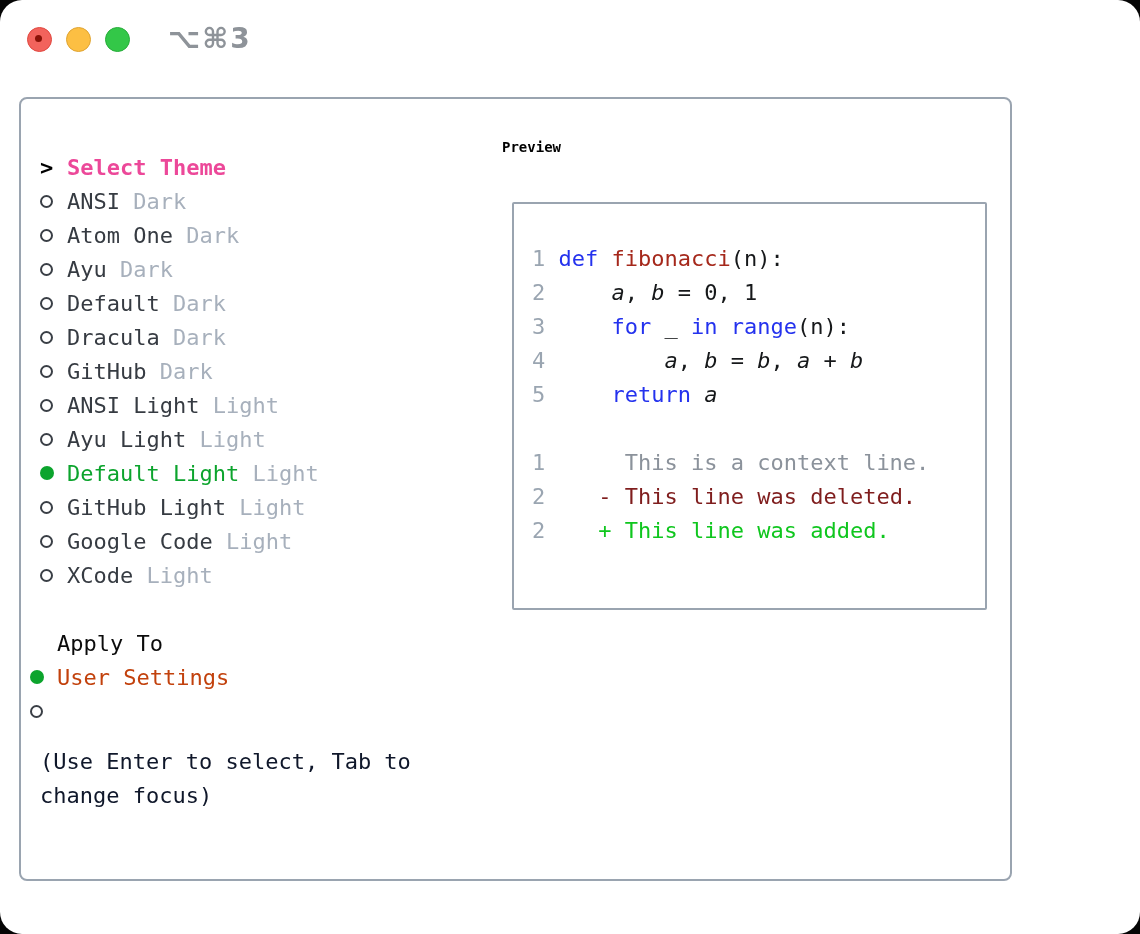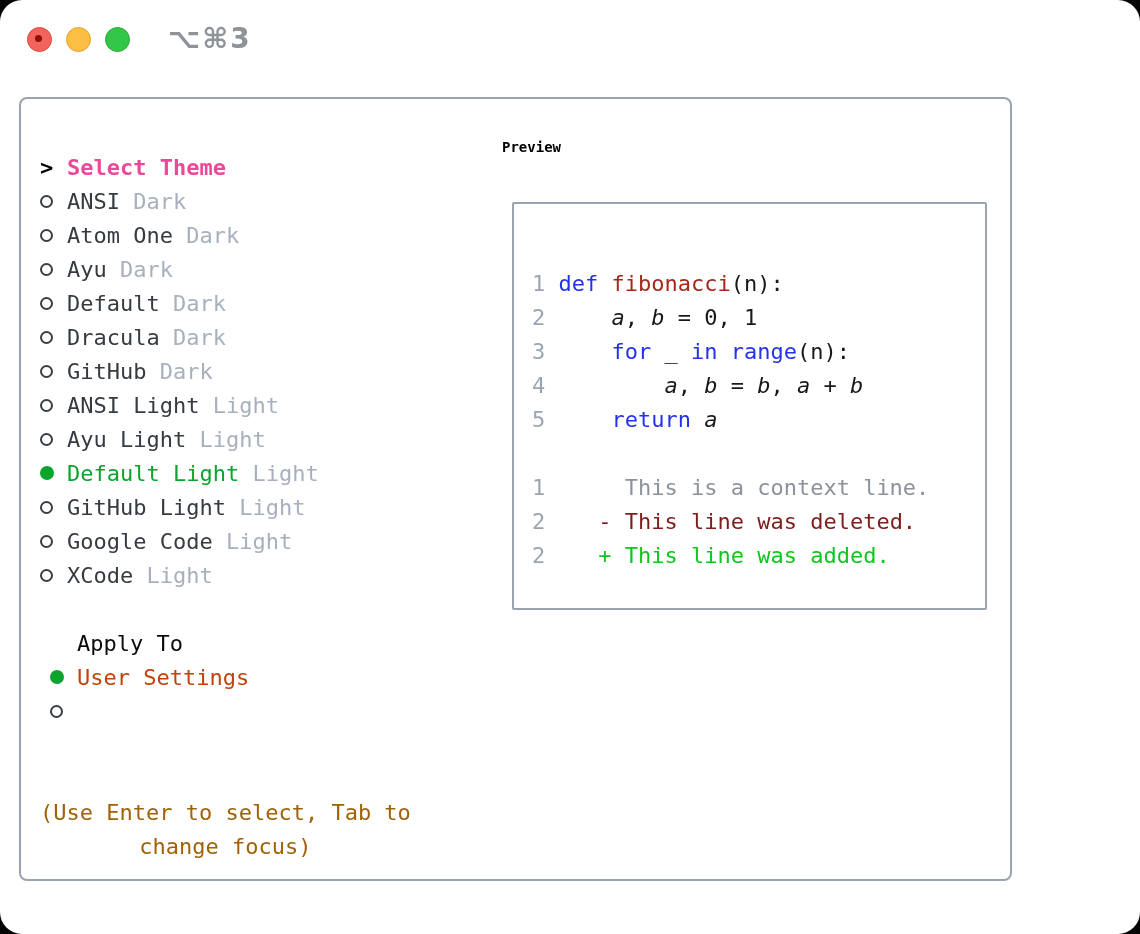--- a/index.html
+++ b/index.html
@@ -37,34 +37,34 @@
   .marker-cell{width:27px;flex:0 0 27px;display:flex;align-items:center;}
   .caret{font-weight:bold;color:#000;}
   .radio{width:13px;height:13px;border-radius:50%;box-sizing:border-box;
          border:2px solid #3a3f46;background:transparent;}
   .radio.on{border:none;background:#0ca42d;width:14px;height:14px;}
   .theme-list{position:absolute;left:19px;top:51px;}
   .head-label{font-weight:bold;color:#ec4899;}
   .theme-name{color:#363b42;}
   .theme-name.sel{color:#0ca42d;}
   .theme-tag{color:#a7b0bc;}
-  .apply-block{position:absolute;left:29px;top:527px;}
+  .apply-block{position:absolute;left:9px;top:527px;}
   .apply-label{color:#0b0b0b;}
   .option-name{color:#363b42;}
   .option-name.sel{color:#c2410c;}
-  .help{position:absolute;left:19px;top:697px;color:#a16207;font-size:22px;line-height:34px;white-space:pre;text-align:center;}
+  .help{position:absolute;left:19px;top:646px;color:#0f172a;font-size:22px;line-height:34px;white-space:pre;}
   
   .preview-title{
     position:absolute;left:481px;top:40px;
     font-size:14px;font-weight:bold;color:#000;
   }
   .preview-box{
     position:absolute;left:491px;top:103px;width:475px;height:408px;
     border:2px solid #9aa4b0;border-radius:2px;box-sizing:border-box;
-    padding:63px 0 0 18px;overflow:hidden;
+    padding:38px 0 0 18px;overflow:hidden;
   }
   .code-line{height:34px;line-height:34px;font-size:22px;white-space:pre;}
   .tok-num{color:#9aa5b1;}
   .tok-kw{color:#2432ee;}
   .tok-fn{color:#a5281b;}
   .tok-plain{color:#16181a;}
   .tok-var{color:#16181a;font-style:italic;}
   .tok-ctx{color:#8b929b;}
   .tok-del{color:#7f1d1d;margin-top:38px;}
   .tok-add{color:#0fc61e;text-align:right;}

